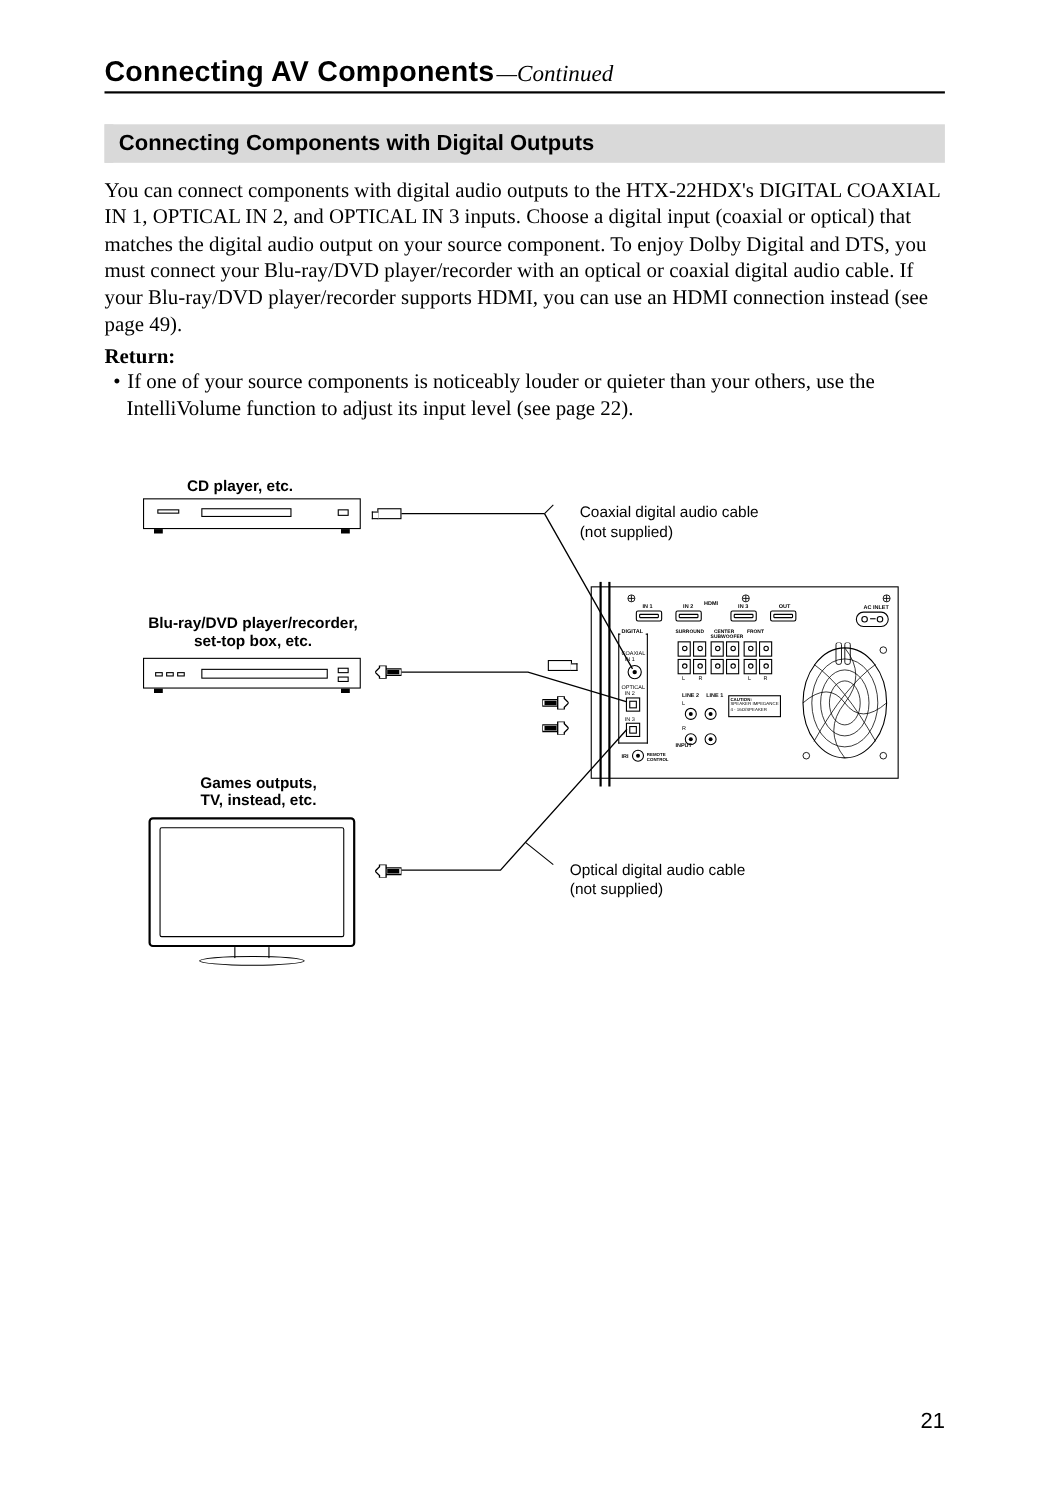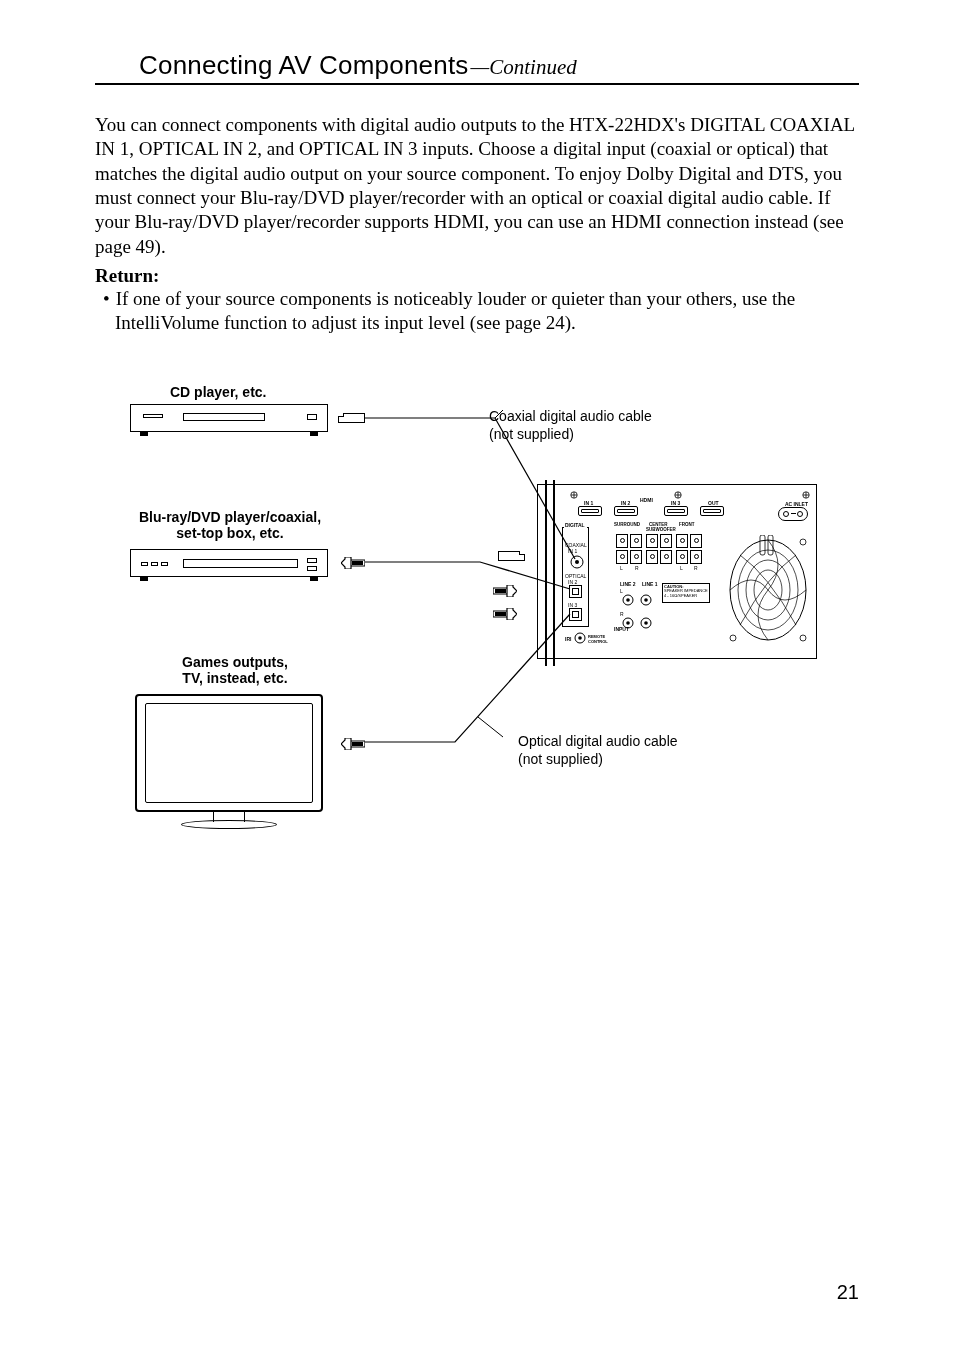--- a/index.html
+++ b/index.html
@@ -19,24 +19,23 @@
     }
     .header-row {
       display: flex;
       align-items: baseline;
       border-bottom: 2px solid #000;
       padding-bottom: 2px;
       margin-bottom: 28px;
     }
     .chapter-title {
       font-family: Arial, Helvetica, sans-serif;
-      font-weight: normal;
+      font-weight: bold;
       font-size: 26px;
       letter-spacing: 0.2px;
-      margin-left: 44px;
     }
     .continued {
       font-style: italic;
       font-size: 21px;
       margin-left: 2px;
       font-family: Liberation Serif, serif;
     }
     .section-bar {
       background: #d9d9d9;
       border-left: 8px solid #d9d9d9;
@@ -145,48 +144,49 @@
   </style>
 </head>
 <body>
 
 <div class="page">
   <div class="header-row">
     <span class="chapter-title">Connecting AV Components</span>
     <span class="continued">—Continued</span>
   </div>
 
+  <div class="section-bar">Connecting Components with Digital Outputs</div>
 
   <p class="body-text">You can connect components with digital audio outputs to the HTX-22HDX's DIGITAL COAXIAL IN 1, OPTICAL IN 2, and OPTICAL IN 3 inputs. Choose a digital input (coaxial or optical) that matches the digital audio output on your source component. To enjoy Dolby Digital and DTS, you must connect your Blu-ray/DVD player/recorder with an optical or coaxial digital audio cable. If your Blu-ray/DVD player/recorder supports HDMI, you can use an HDMI connection instead (see page 49).</p>
 
   <p class="notes-label">Return:</p>
   <ul class="notes">
-    <li>If one of your source components is noticeably louder or quieter than your others, use the IntelliVolume function to adjust its input level (see page 24).</li>
+    <li>If one of your source components is noticeably louder or quieter than your others, use the IntelliVolume function to adjust its input level (see page 22).</li>
   </ul>
 
   <div class="diagram">
 
     <div class="dev-label" style="left:75px; top:0px; width:130px; text-align:left;">CD player, etc.</div>
     <div class="dev-box" style="left:35px; top:20px; width:198px; height:28px;">
       <div style="position:absolute; left:12px; top:9px; width:20px; height:4px; border:1px solid #000;"></div>
       <div style="position:absolute; left:52px; top:8px; width:82px; height:8px; border:1px solid #000;"></div>
       <div style="position:absolute; right:10px; top:9px; width:10px; height:6px; border:1px solid #000;"></div>
     </div>
     <div style="position:absolute; left:45px; top:48px; width:8px; height:4px; background:#000;"></div>
     <div style="position:absolute; left:215px; top:48px; width:8px; height:4px; background:#000;"></div>
 
     <div class="plug" style="left:248px; top:29px;"></div>
 
-    <div class="cable-label" style="left:394px; top:23px;">
+    <div class="cable-label" style="left:432px; top:23px;">
       <div>Coaxial digital audio cable</div>
       <div>(not supplied)</div>
     </div>
 
     <div class="dev-label" style="left:30px; top:125px; width:210px;">
-      <div>Blu-ray/DVD player/coaxial,</div>
+      <div>Blu-ray/DVD player/recorder,</div>
       <div>set-top box, etc.</div>
     </div>
     <div class="dev-box" style="left:35px; top:165px; width:198px; height:28px;">
       <div style="position:absolute; left:10px; top:12px; width:7px; height:4px; border:1px solid #000;"></div>
       <div style="position:absolute; left:20px; top:12px; width:7px; height:4px; border:1px solid #000;"></div>
       <div style="position:absolute; left:30px; top:12px; width:7px; height:4px; border:1px solid #000;"></div>
       <div style="position:absolute; left:52px; top:9px; width:115px; height:9px; border:1px solid #000;"></div>
       <div style="position:absolute; right:10px; top:8px; width:10px; height:5px; border:1px solid #000;"></div>
       <div style="position:absolute; right:10px; top:16px; width:10px; height:5px; border:1px solid #000;"></div>
     </div>

